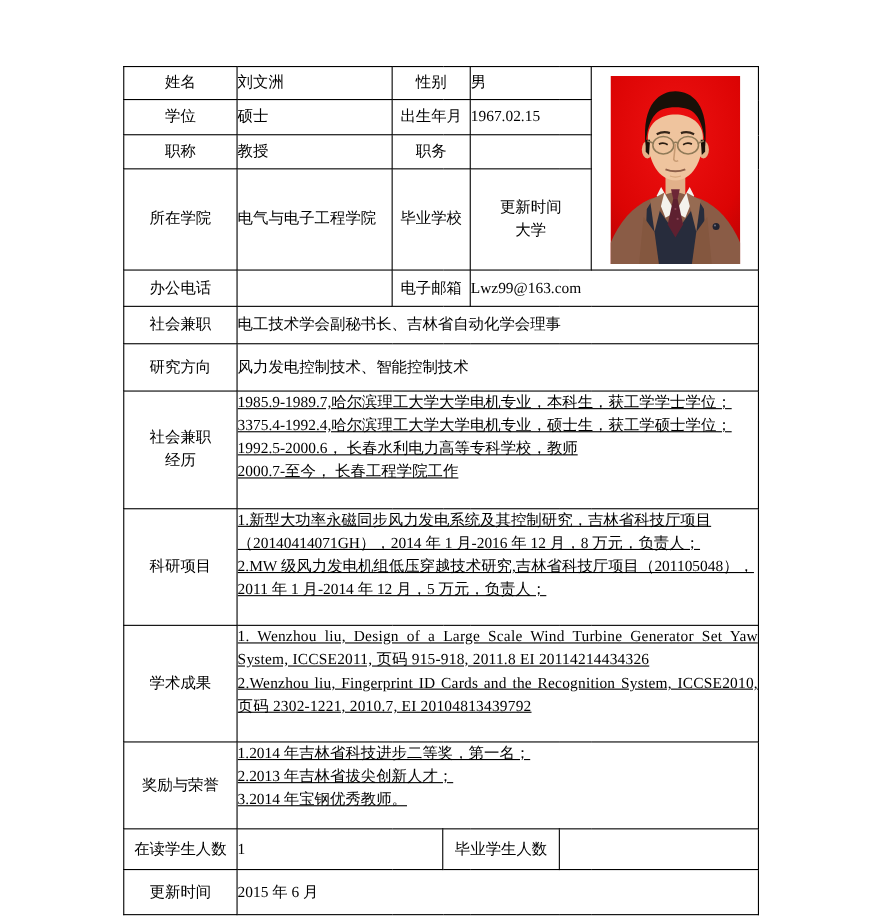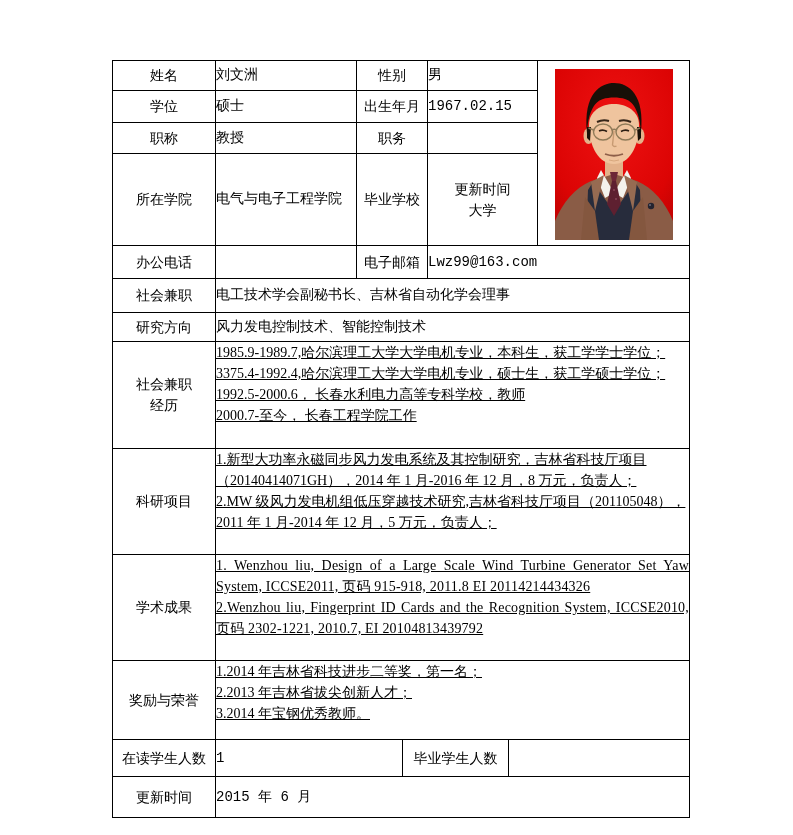--- a/index.html
+++ b/index.html
@@ -39,21 +39,20 @@
   }
   td.lbl {
     text-align: center;
     vertical-align: middle;
   }
   td.val {
     text-align: left;
     vertical-align: middle;
     padding-left: 8px;
     padding-right: 2px;
-    font-family: Liberation Mono, monospace;
   }
   td.val-center {
     text-align: center;
     vertical-align: middle;
     line-height: 24px;
   }
   td.block {
     text-align: left;
     vertical-align: top;
     padding: 4px 8px 0 8px;
@@ -65,21 +64,21 @@
     text-align: justify;
     letter-spacing: 0.2px;
   }
   .preline { white-space: pre-line; }
   tr.r1  { height: 30px; }
   tr.r2  { height: 32px; }
   tr.r3  { height: 31px; }
   tr.r4  { height: 92px; }
   tr.r5  { height: 33px; }
   tr.r6  { height: 34px; }
-  tr.r7  { height: 29px; }
+  tr.r7  { height: 43px; }
   tr.r8  { height: 107px; }
   tr.r9  { height: 106px; }
   tr.r10 { height: 106px; }
   tr.r11 { height: 79px; }
   tr.r12 { height: 37px; }
   tr.r13 { height: 41px; }
   td.photo-cell {
     vertical-align: top;
     text-align: center;
     background: #ffffff;

